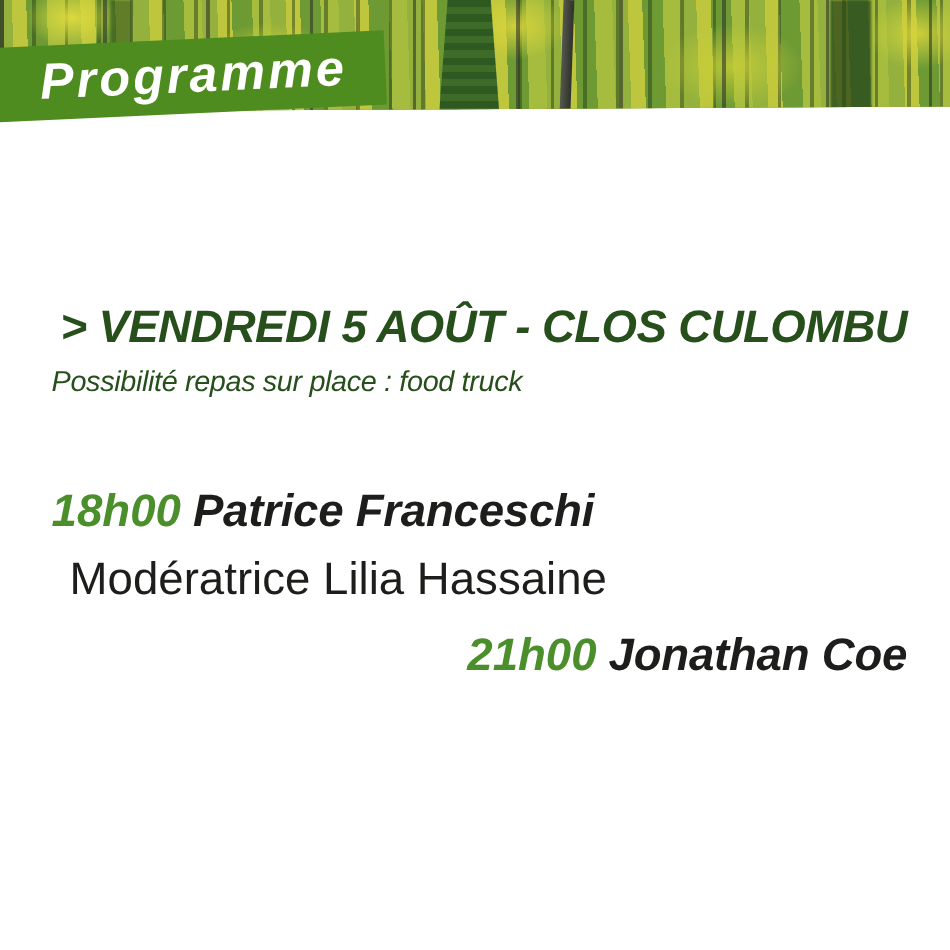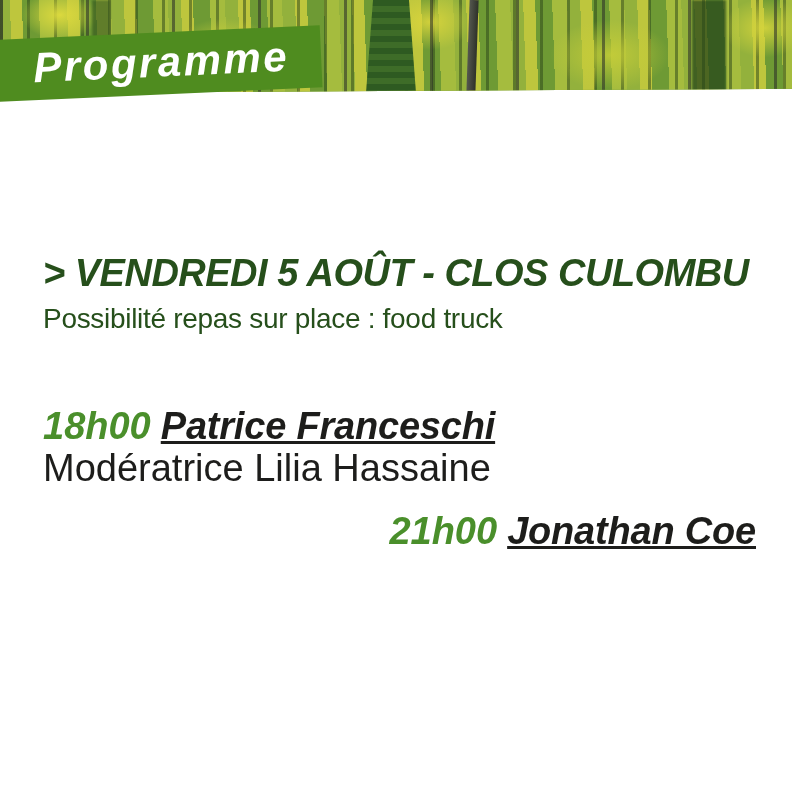--- a/index.html
+++ b/index.html
@@ -81,41 +81,42 @@
   .content { position: absolute; top: 93px; left: 0; width: 792px; padding: 0; }
   .content .inner { padding: 0 36px 0 43px; }
 
   .title {
     margin: 159px 0 0 0;
     font-size: 38px; line-height: 42px;
     font-style: italic; font-weight: bold;
     letter-spacing: -0.5px;
     color: var(--dark-green);
     white-space: nowrap;
+    text-align: right;
   }
   .subtitle {
     margin: 5px 0 0 0;
-    font-size: 28px; line-height: 40px;
-    font-weight: 500;
+    font-size: 24px; line-height: 40px;
+    font-style: italic; font-weight: 500;
     letter-spacing: -0.3px;
     color: var(--dark-green);
     white-space: nowrap;
   }
   .events { margin-top: 66px; }
   .event + .event { margin-top: 21px; text-align: right; }
   .event-line {
     margin: 0;
     font-size: 38px; line-height: 42px;
     font-style: italic; font-weight: bold;
     white-space: nowrap;
   }
   .event-line .time  { color: var(--time-green); margin-right: 10px; }
-  .event-line .guest { color: var(--text-dark); letter-spacing: -0.2px; text-decoration: underline; }
+  .event-line .guest { color: var(--text-dark); letter-spacing: -0.2px; }
   .moderator {
-    margin: 0;
+    margin: 15px;
     font-size: 38px; line-height: 42px;
     font-style: normal; font-weight: normal;
     color: var(--text-dark);
     white-space: nowrap;
   }
 </style>
 </head>
 <body>
 
 <div class="poster">

